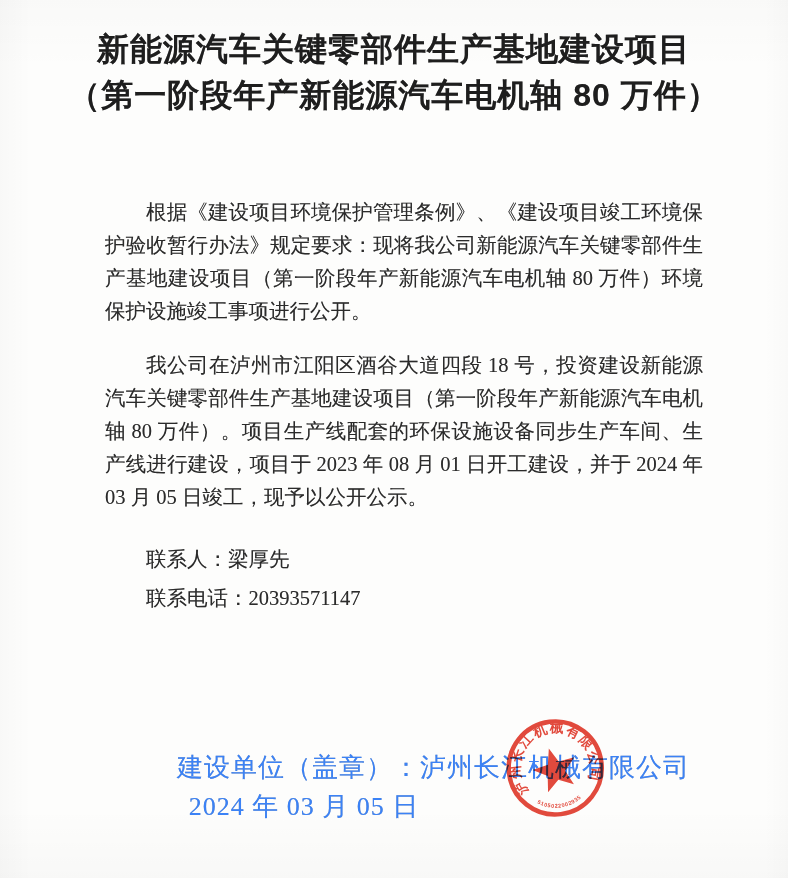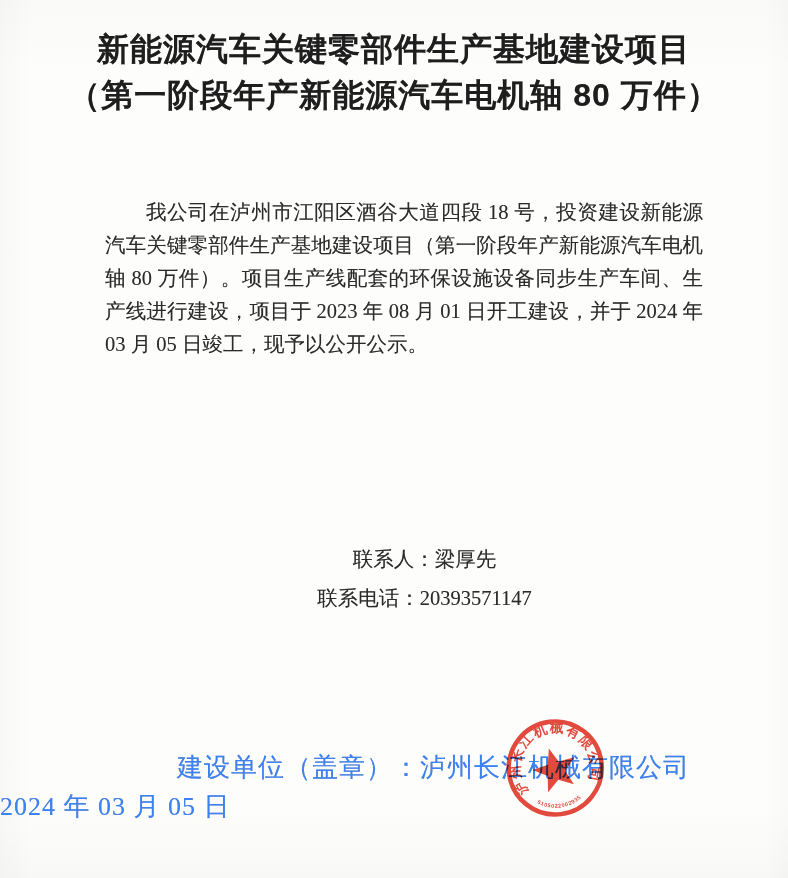--- a/index.html
+++ b/index.html
@@ -65,39 +65,39 @@
   .contact-block {
     position: absolute;
     top: 540px;
     left: 105px;
     width: 598px;
     font-size: 20.5px;
     line-height: 39px;
     color: #2b2b2b;
     text-shadow: 0 0 0.4px rgba(0,0,0,0.3);
   }
-  .contact-block p { text-indent: 2em; text-align: center; }
+  .contact-block p { text-indent: 2em; }
 
   .signature-block {
     position: absolute;
     top: 748px;
     left: 0;
     right: 0;
     font-size: 26px;
     line-height: 39px;
     color: #3b82f6;
     text-shadow: 0 0 0.4px rgba(0,0,0,0.3);
   }
   .signature-unit {
     text-align: right;
     padding-right: 98px;
     letter-spacing: 1px;
   }
   .signature-date {
-    text-align: left;
+    text-align: center;
     padding-right: 180px;
     letter-spacing: 1px;
   }
 
   .seal {
     position: absolute;
     left: 499px;
     top: 708px;
     width: 112px;
     height: 116px;
@@ -115,20 +115,21 @@
 <body>
 
 <div class="page">
 
   <div class="title-block">
     <div class="title-line">新能源汽车关键零部件生产基地建设项目</div>
     <div class="title-line">（第一阶段年产新能源汽车电机轴 80 万件）</div>
   </div>
 
   <div class="body-block">
+    <p>根据《建设项目环境保护管理条例》、《建设项目竣工环境保护验收暂行办法》规定要求：现将我公司新能源汽车关键零部件生产基地建设项目（第一阶段年产新能源汽车电机轴 80 万件）环境保护设施竣工事项进行公开。</p>
     <p>我公司在泸州市江阳区酒谷大道四段 18 号，投资建设新能源汽车关键零部件生产基地建设项目（第一阶段年产新能源汽车电机轴 80 万件）。项目生产线配套的环保设施设备同步生产车间、生产线进行建设，项目于 2023 年 08 月 01 日开工建设，并于 2024 年 03 月 05 日竣工，现予以公开公示。</p>
   </div>
 
   <div class="contact-block">
     <p>联系人：梁厚先</p>
     <p>联系电话：20393571147</p>
   </div>
 
   <div class="signature-block">
     <p class="signature-unit">建设单位（盖章）：泸州长江机械有限公司</p>

